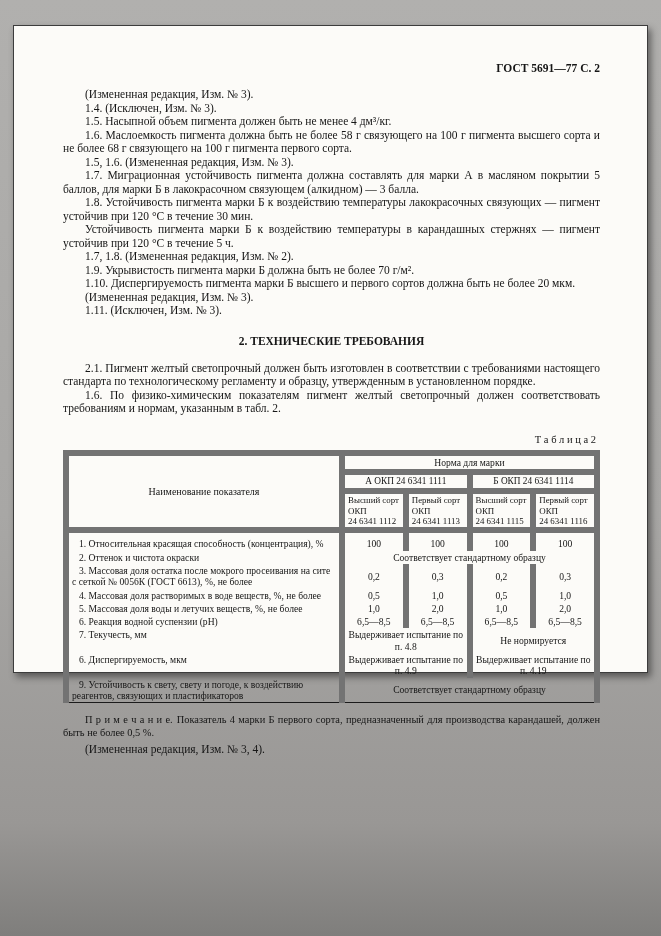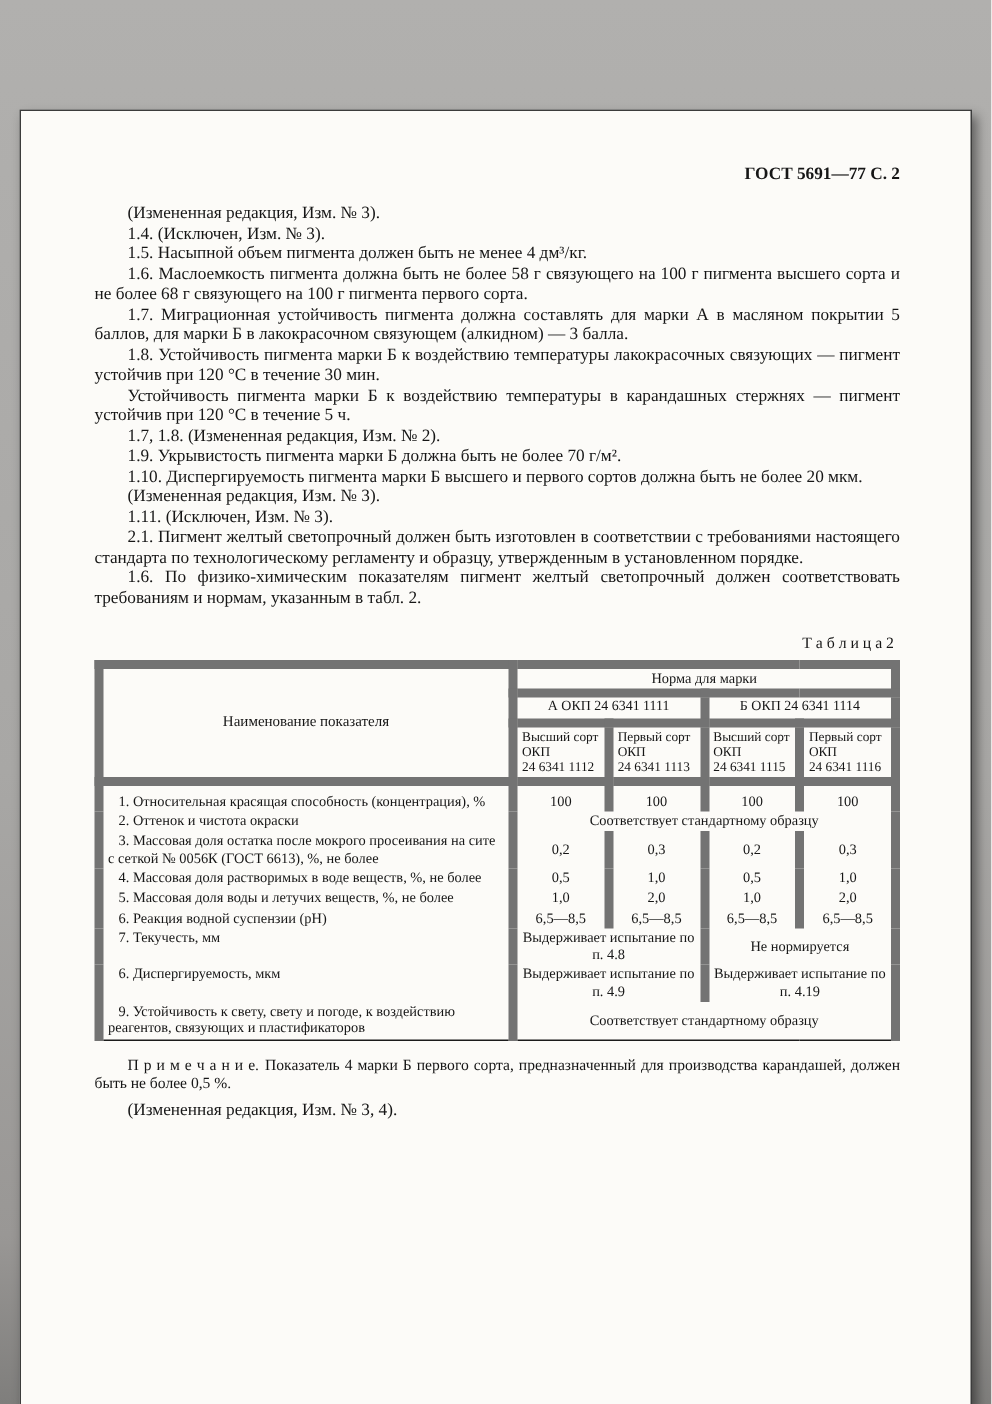--- a/index.html
+++ b/index.html
@@ -9,26 +9,25 @@
     position: relative; overflow: hidden;
     font-family: "Liberation Serif", "DejaVu Serif", serif;
     color: #161616;
   }
   .scan-bg {
     position: absolute; inset: 0;
     background: linear-gradient(180deg, #b1b0ae 0%, #a8a7a5 55%, #999795 88%, #7f7e7c 100%);
   }
   .page {
     position: absolute; left: 13px; top: 25px;
-    width: 635px; height: 864px;
+    width: 635px; height: 648px;
     background: #fcfbf8;
     border: 1px solid #3c3c3c;
     box-shadow: 3px 4px 7px rgba(0,0,0,0.45);
     padding: 36px 47px 0 49px;
-    margin-top: 48px;
   }
   .doc-header {
     text-align: right;
     font-weight: bold;
     font-size: 11.5px;
     margin: 0 0 14px 0;
   }
   .para {
     margin: 0;
     font-size: 11.5px;
@@ -85,29 +84,31 @@
 <div class="scan-bg"></div>
 
 <div class="page">
 
   <div class="doc-header">ГОСТ 5691—77 С. 2</div>
 
   <p class="para bold">(Измененная редакция, Изм. № 3).</p>
   <p class="para bold">1.4. (Исключен, Изм. № 3).</p>
   <p class="para">1.5. Насыпной объем пигмента должен быть не менее 4 дм³/кг.</p>
   <p class="para">1.6. Маслоемкость пигмента должна быть не более 58 г связующего на 100 г пигмента высшего сорта и не более 68 г связующего на 100 г пигмента первого сорта.</p>
+  <p class="para bold">1.5, 1.6. (Измененная редакция, Изм. № 3).</p>
   <p class="para">1.7. Миграционная устойчивость пигмента должна составлять для марки А в масляном покрытии 5 баллов, для марки Б в лакокрасочном связующем (алкидном) — 3 балла.</p>
   <p class="para">1.8. Устойчивость пигмента марки Б к воздействию температуры лакокрасочных связующих — пигмент устойчив при 120 °С в течение 30 мин.</p>
   <p class="para">Устойчивость пигмента марки Б к воздействию температуры в карандашных стержнях — пигмент устойчив при 120 °С в течение 5 ч.</p>
   <p class="para bold">1.7, 1.8. (Измененная редакция, Изм. № 2).</p>
   <p class="para">1.9. Укрывистость пигмента марки Б должна быть не более 70 г/м².</p>
   <p class="para">1.10. Диспергируемость пигмента марки Б высшего и первого сортов должна быть не более 20 мкм.</p>
   <p class="para bold">(Измененная редакция, Изм. № 3).</p>
   <p class="para bold">1.11. (Исключен, Изм. № 3).</p>
 
+  <h2 class="section-heading">2. ТЕХНИЧЕСКИЕ ТРЕБОВАНИЯ</h2>
 
   <p class="para">2.1. Пигмент желтый светопрочный должен быть изготовлен в соответствии с требованиями настоящего стандарта по технологическому регламенту и образцу, утвержденным в установленном порядке.</p>
   <p class="para">1.6. По физико-химическим показателям пигмент желтый светопрочный должен соответствовать требованиям и нормам, указанным в табл. 2.</p>
 
   <div class="table-caption">Т а б л и ц а   2</div>
 
   <table class="spec-table">
     <colgroup>
       <col style="width:276px">
       <col>

